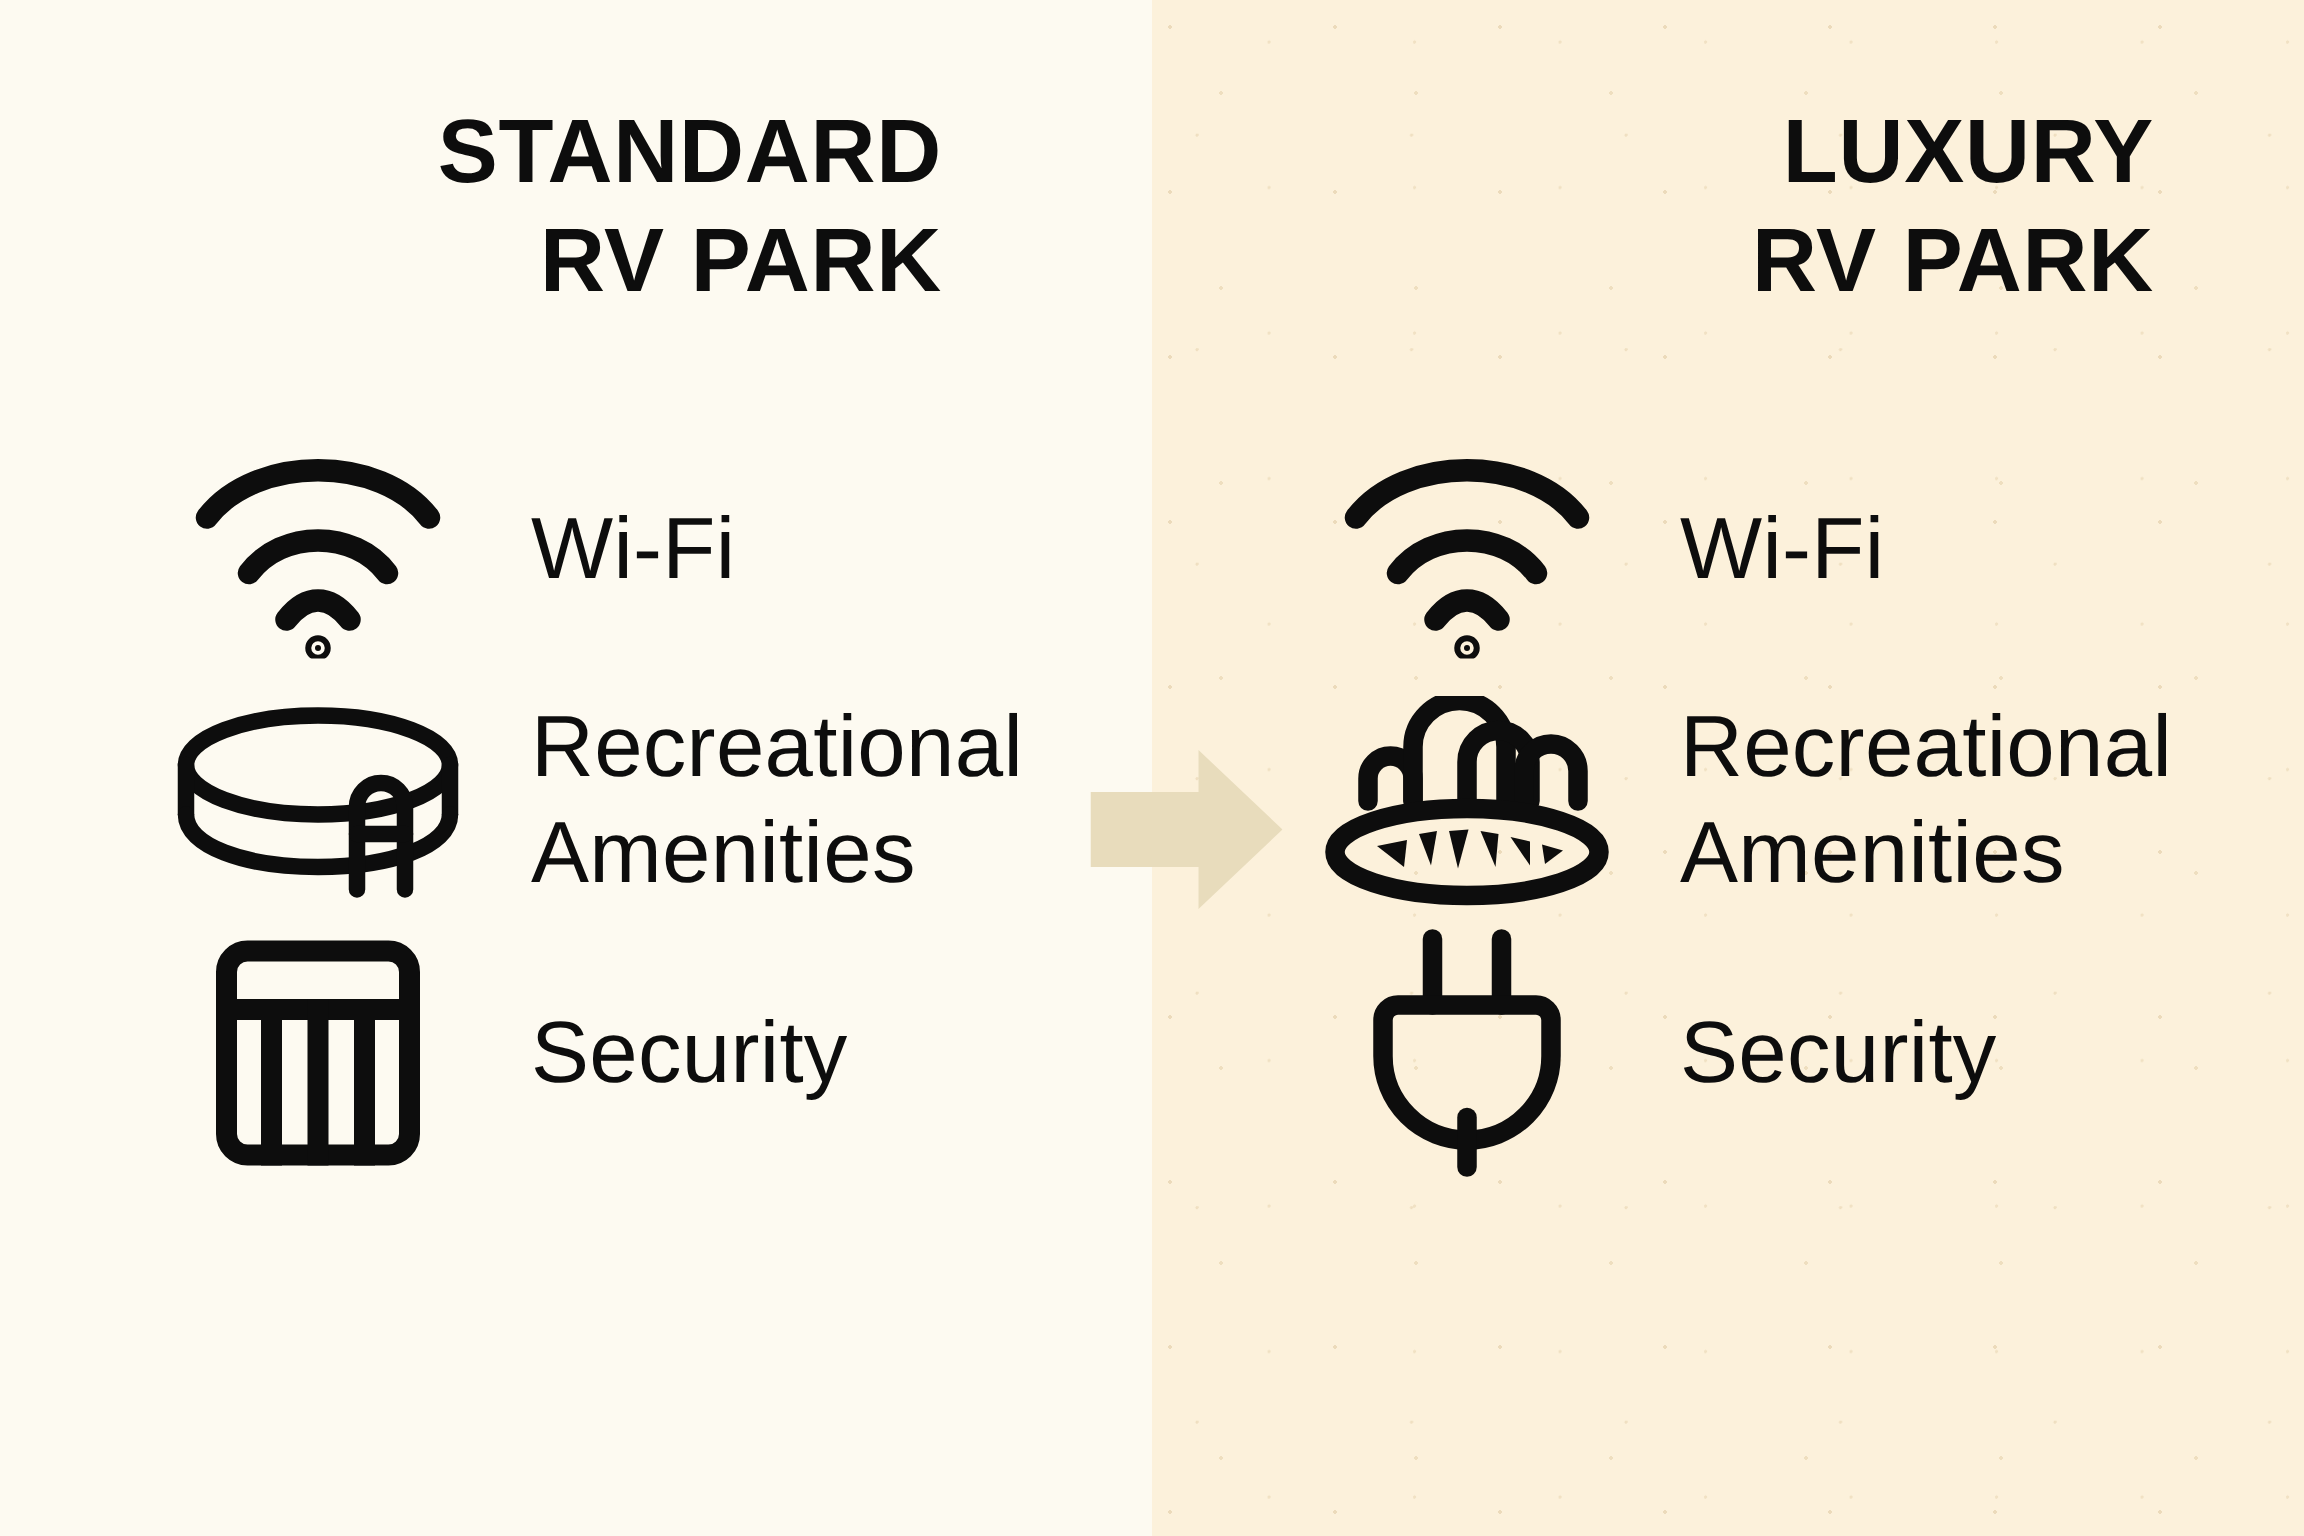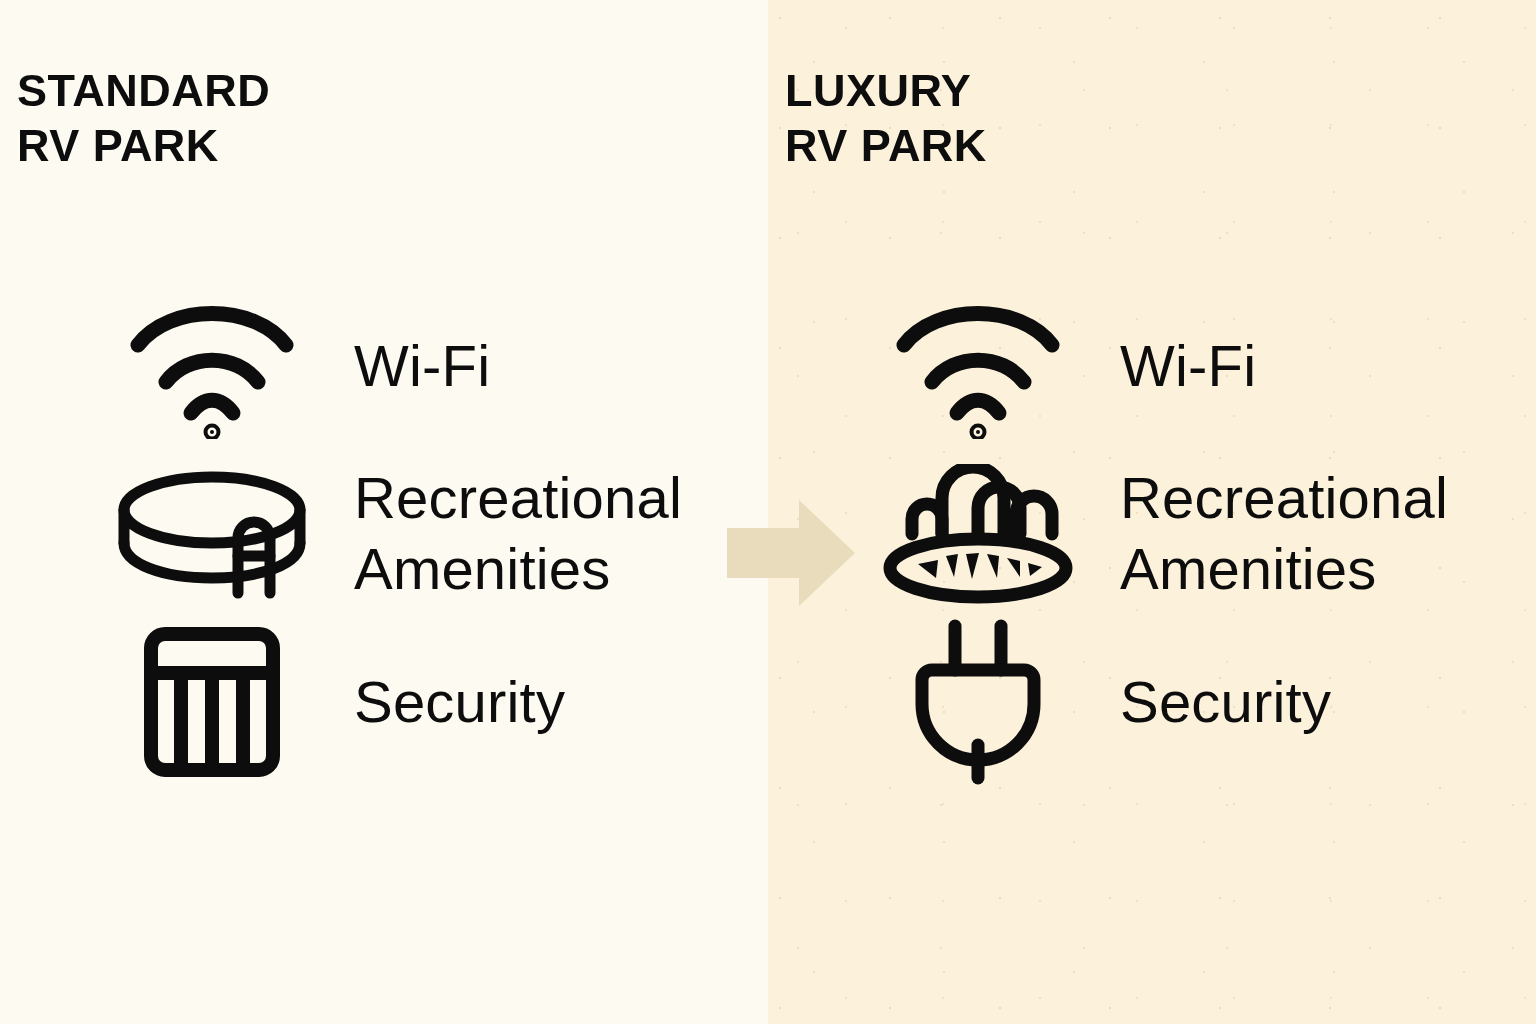--- a/index.html
+++ b/index.html
@@ -21,30 +21,30 @@
       radial-gradient(circle at 12px 18px, rgba(199,168,112,.30) 1.1px, transparent 1.3px),
       radial-gradient(circle at 46px 62px, rgba(199,168,112,.26) 1.1px, transparent 1.3px),
       radial-gradient(circle at 78px 28px, rgba(199,168,112,.22) 1.0px, transparent 1.2px),
       radial-gradient(circle at 30px 90px, rgba(199,168,112,.24) 1.0px, transparent 1.2px);
     background-size:110px 110px,130px 130px,97px 97px,143px 143px;
     pointer-events:none;
   }
 
   .title{
     position:absolute;left:17px;right:0;top:64px;
-    text-align:left;
+    text-align:right;
     font-weight:bold;
-    font-size:45px;
+    font-size:60px;
     line-height:1.22;
     letter-spacing:0.5px;
     color:#0d0d0d;
     white-space:pre-line;
   }
   #panel-left .title{padding-right:140px;}
-  #panel-right .title{}
+  #panel-right .title{padding-right:100px;}
 
   .rows{position:absolute;top:282px;left:0;right:0;}
   .row{
     display:flex;align-items:center;
     height:168px;
   }
   #panel-left .row{padding-left:112px;}
   #panel-right .row{padding-left:110px;}
 
   .icon-cell{

